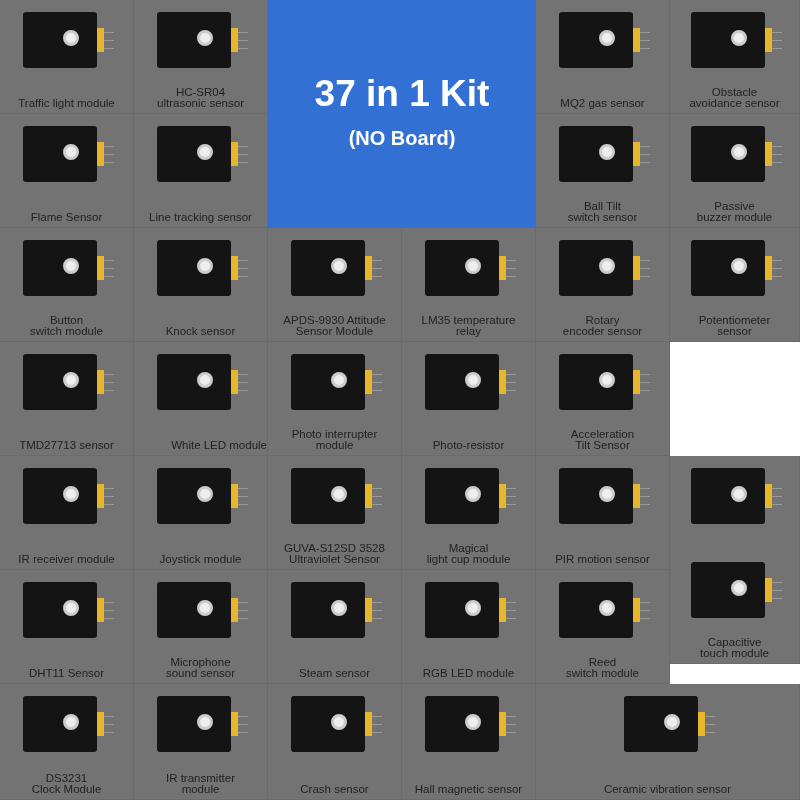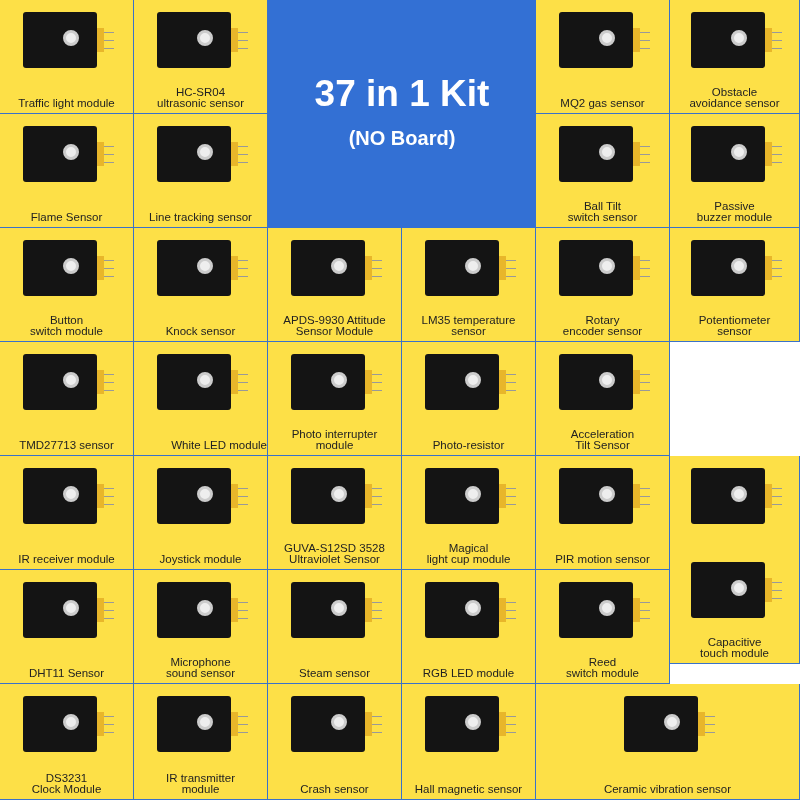--- a/index.html
+++ b/index.html
@@ -3,21 +3,21 @@
 <meta charset="utf-8">
 <style>
   * { box-sizing: border-box; margin: 0; padding: 0; }
   html, body { width: 800px; height: 800px; background: #ffffff; overflow: hidden; }
   body { font-family: "Liberation Sans", sans-serif; position: relative; }
   .grid { position: absolute; left: 0; top: 0; width: 800px; height: 800px; }
   .cell {
     position: absolute;
     border-right: 1px solid #3a72c9;
     border-bottom: 1px solid #3a72c9;
-    background: #fde047;
+    background: #737373;
     display: flex; flex-direction: column; align-items: center; justify-content: flex-end;
     padding-bottom: 4px;
   }
   .cell .pic {
     position: absolute; left: 50%; top: 8px; transform: translateX(-50%);
     width: 96px; height: 70px;
   }
   .cell .label {
     color: #222; font-size: 11.5px; line-height: 11px; text-align: center; white-space: pre-line;
     position: relative;
@@ -167,21 +167,21 @@
     <div class="cell" style="left: 402px; top: 228px; width: 134px; height: 114px;">
       <div class="pic">
         <div class="pcb" style="left:4px;top:4px;width:74px;height:56px"></div>
         <div class="hole" style="left:44px;top:22px"></div>
         <div class="pins" style="left:78px;top:20px;height:24px"></div>
         <div class="pinline" style="left:85px;top:24px;width:10px"></div>
         <div class="pinline" style="left:85px;top:32px;width:10px"></div>
         <div class="pinline" style="left:85px;top:40px;width:10px"></div>
       </div>
       <div class="label">LM35 temperature
-sensor</div>
+relay</div>
     </div>
     <div class="cell" style="left: 536px; top: 228px; width: 134px; height: 114px;">
       <div class="pic">
         <div class="pcb" style="left:4px;top:4px;width:74px;height:56px"></div>
         <div class="hole" style="left:44px;top:22px"></div>
         <div class="pins" style="left:78px;top:20px;height:24px"></div>
         <div class="pinline" style="left:85px;top:24px;width:10px"></div>
         <div class="pinline" style="left:85px;top:32px;width:10px"></div>
         <div class="pinline" style="left:85px;top:40px;width:10px"></div>
       </div>

